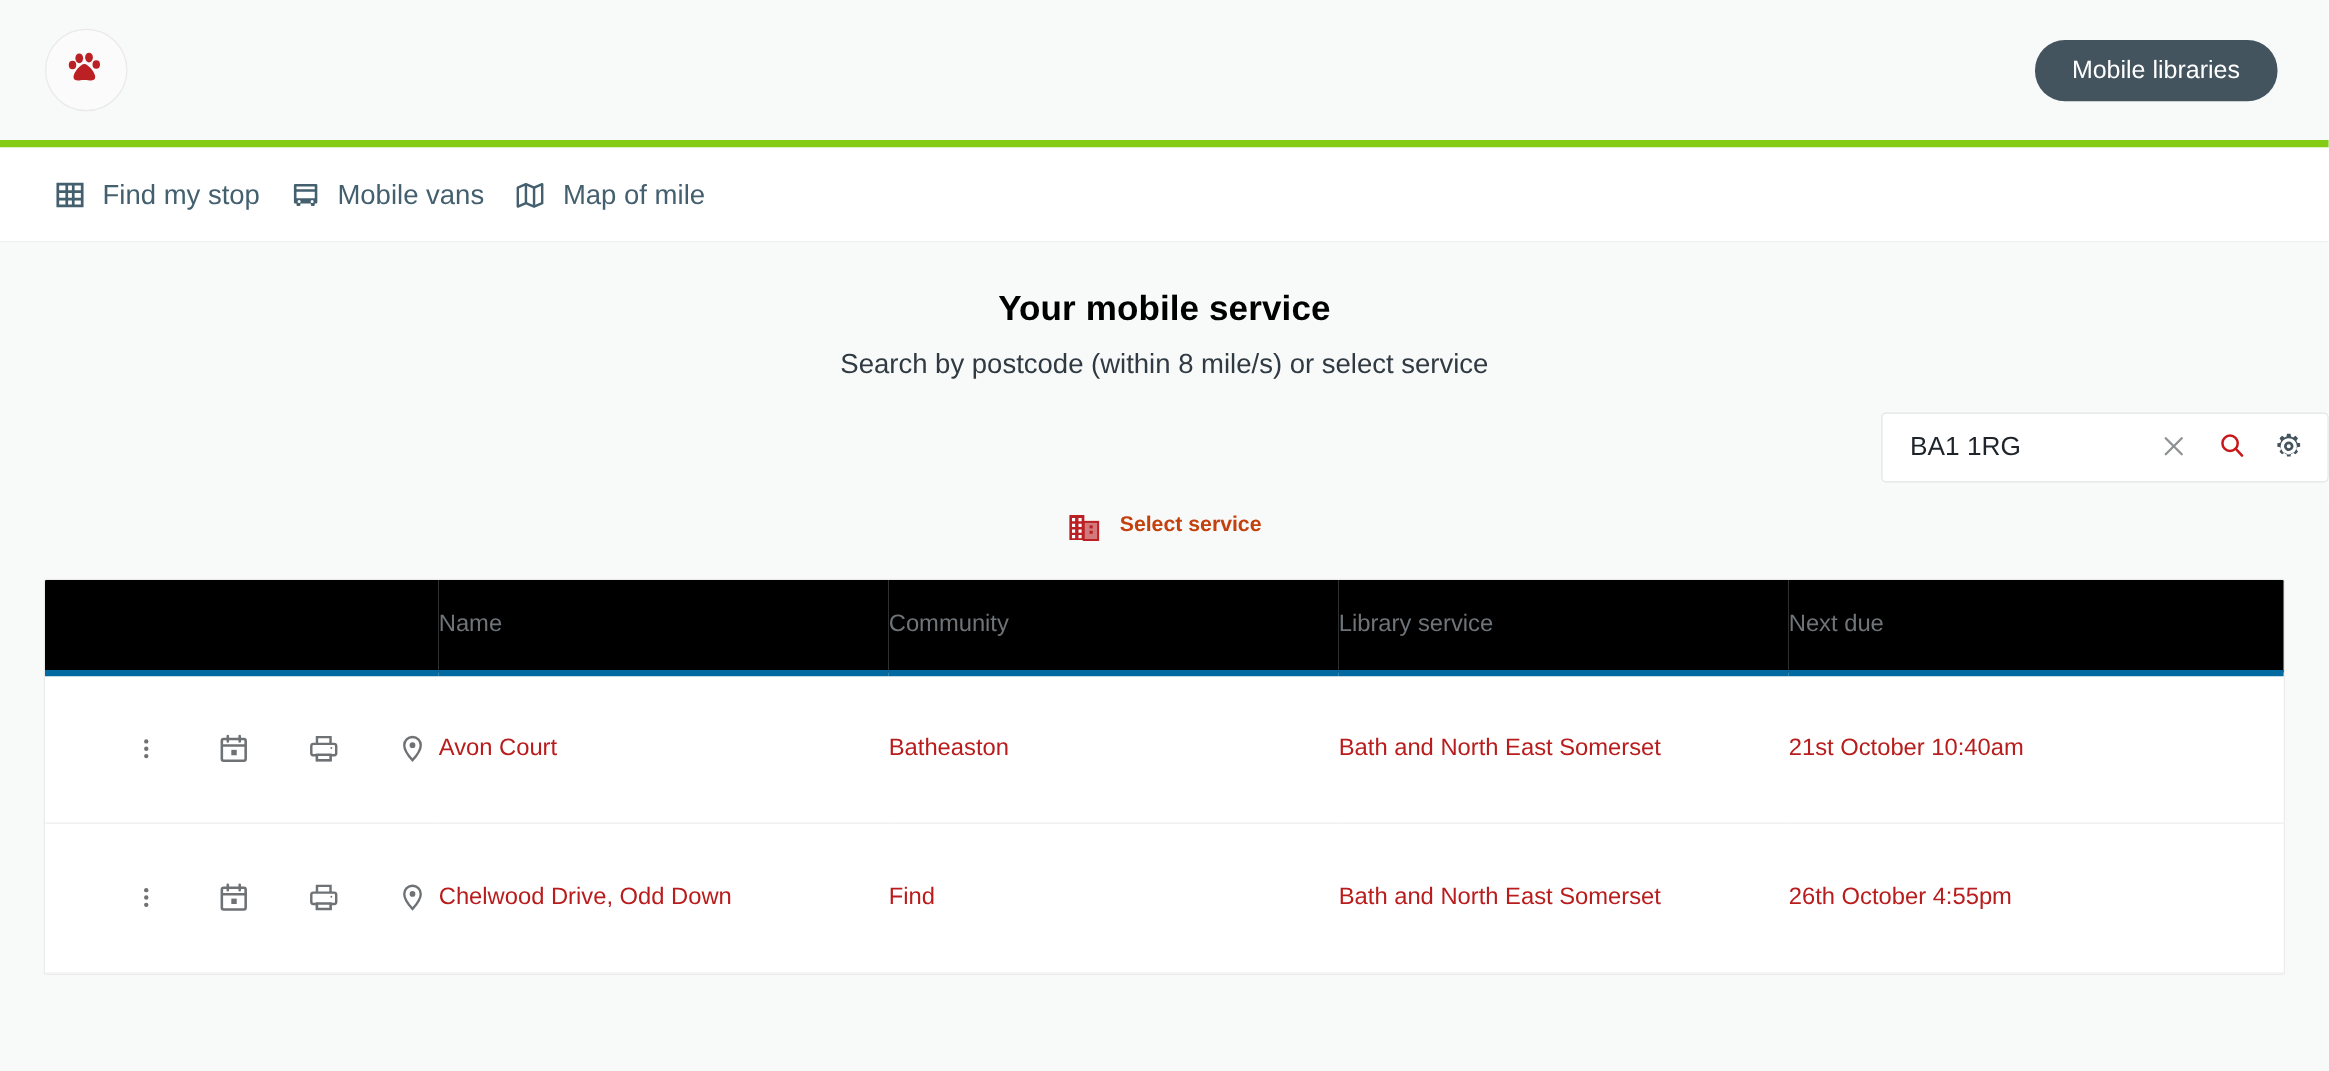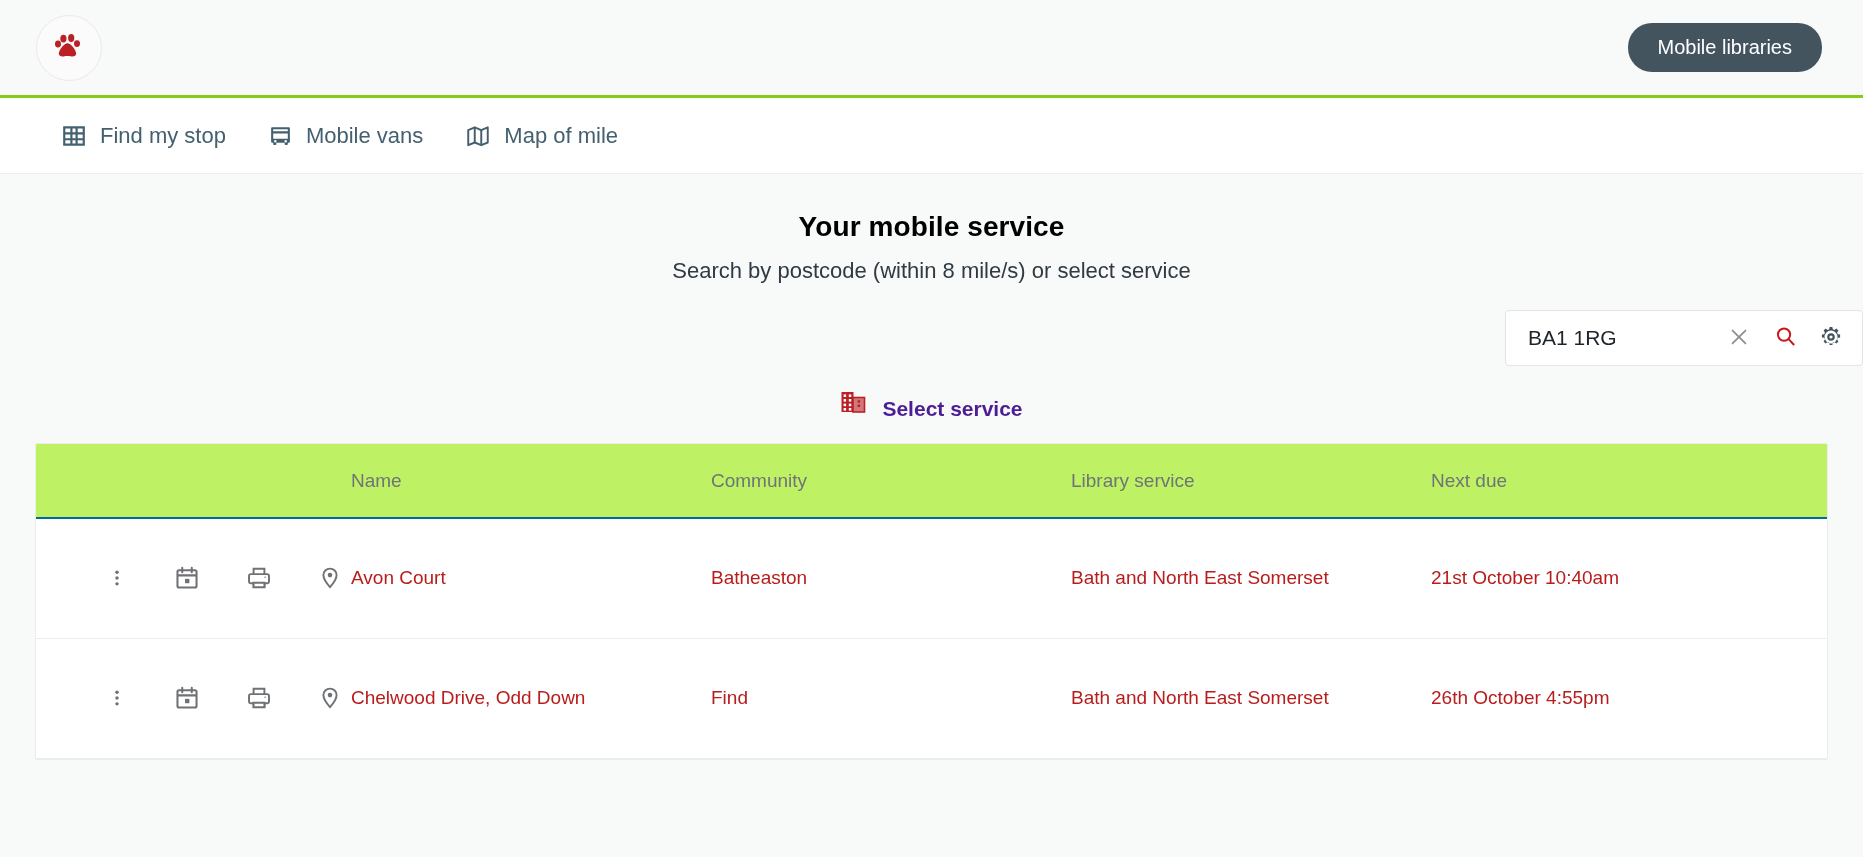--- a/index.html
+++ b/index.html
@@ -6,23 +6,23 @@
   html, body {
     width: 1863px;
     height: 857px;
     background: #ffffff;
     font-family: "Liberation Sans", sans-serif;
     overflow: hidden;
   }
 
   
   .top-header {
-    height: 98px;
+    height: 118px;
     background: #f8f9f9;
-    border-bottom: 3px solid #84cc16;
+    border-bottom: 6px solid #84cc16;
     display: flex;
     align-items: center;
     justify-content: space-between;
     padding: 0 41px 0 36px;
   }
   .logo-circle {
     width: 66px;
     height: 66px;
     border-radius: 50%;
     background: #fbfbfb;
@@ -43,22 +43,22 @@
     white-space: nowrap;
   }
 
   
   .nav-bar {
     height: 76px;
     background: #ffffff;
     border-bottom: 1px solid #ebedee;
     display: flex;
     align-items: center;
-    padding-left: 61px;
-    gap: 42px;
+    padding-left: 43px;
+    gap: 24px;
   }
   .nav-item {
     display: flex;
     align-items: center;
     gap: 13px;
     color: #44606f;
     font-size: 22px;
     cursor: pointer;
     text-decoration: none;
     white-space: nowrap;
@@ -126,44 +126,44 @@
   .icon-btn + .icon-btn { margin-left: 12px; }
 
   
   .select-service-wrap {
     display: flex;
     justify-content: center;
     margin-top: 24px;
   }
   .select-service {
     display: flex;
-    align-items: flex-end;
+    align-items: flex-start;
     gap: 16px;
-    color: #4c1d95;
-    font-size: 21px;
+    color: #c2410c;
+    font-size: 17px;
     font-weight: bold;
     cursor: pointer;
     text-decoration: none;
   }
 
   
   .results-caption {
     margin: 47px 0 0 47px;
     font-size: 18px;
     color: #7b7f83;
   }
   .table-card {
     margin: 22px 35px 0 35px;
     background: #ffffff;
     border: 1px solid #ececec;
     border-radius: 2px;
     overflow: hidden;
   }
   table { width: 100%; border-collapse: collapse; table-layout: fixed; }
-  thead tr { background: #bef264; border-bottom: 2px solid #0369a1; }
+  thead tr { background: #000000; border-bottom: 5px solid #0369a1; }
   th {
     text-align: left;
     font-size: 19px;
     font-weight: normal;
     color: #6f7479;
     padding: 22px 0;
     height: 74px;
     vertical-align: middle;
   }
   td {

